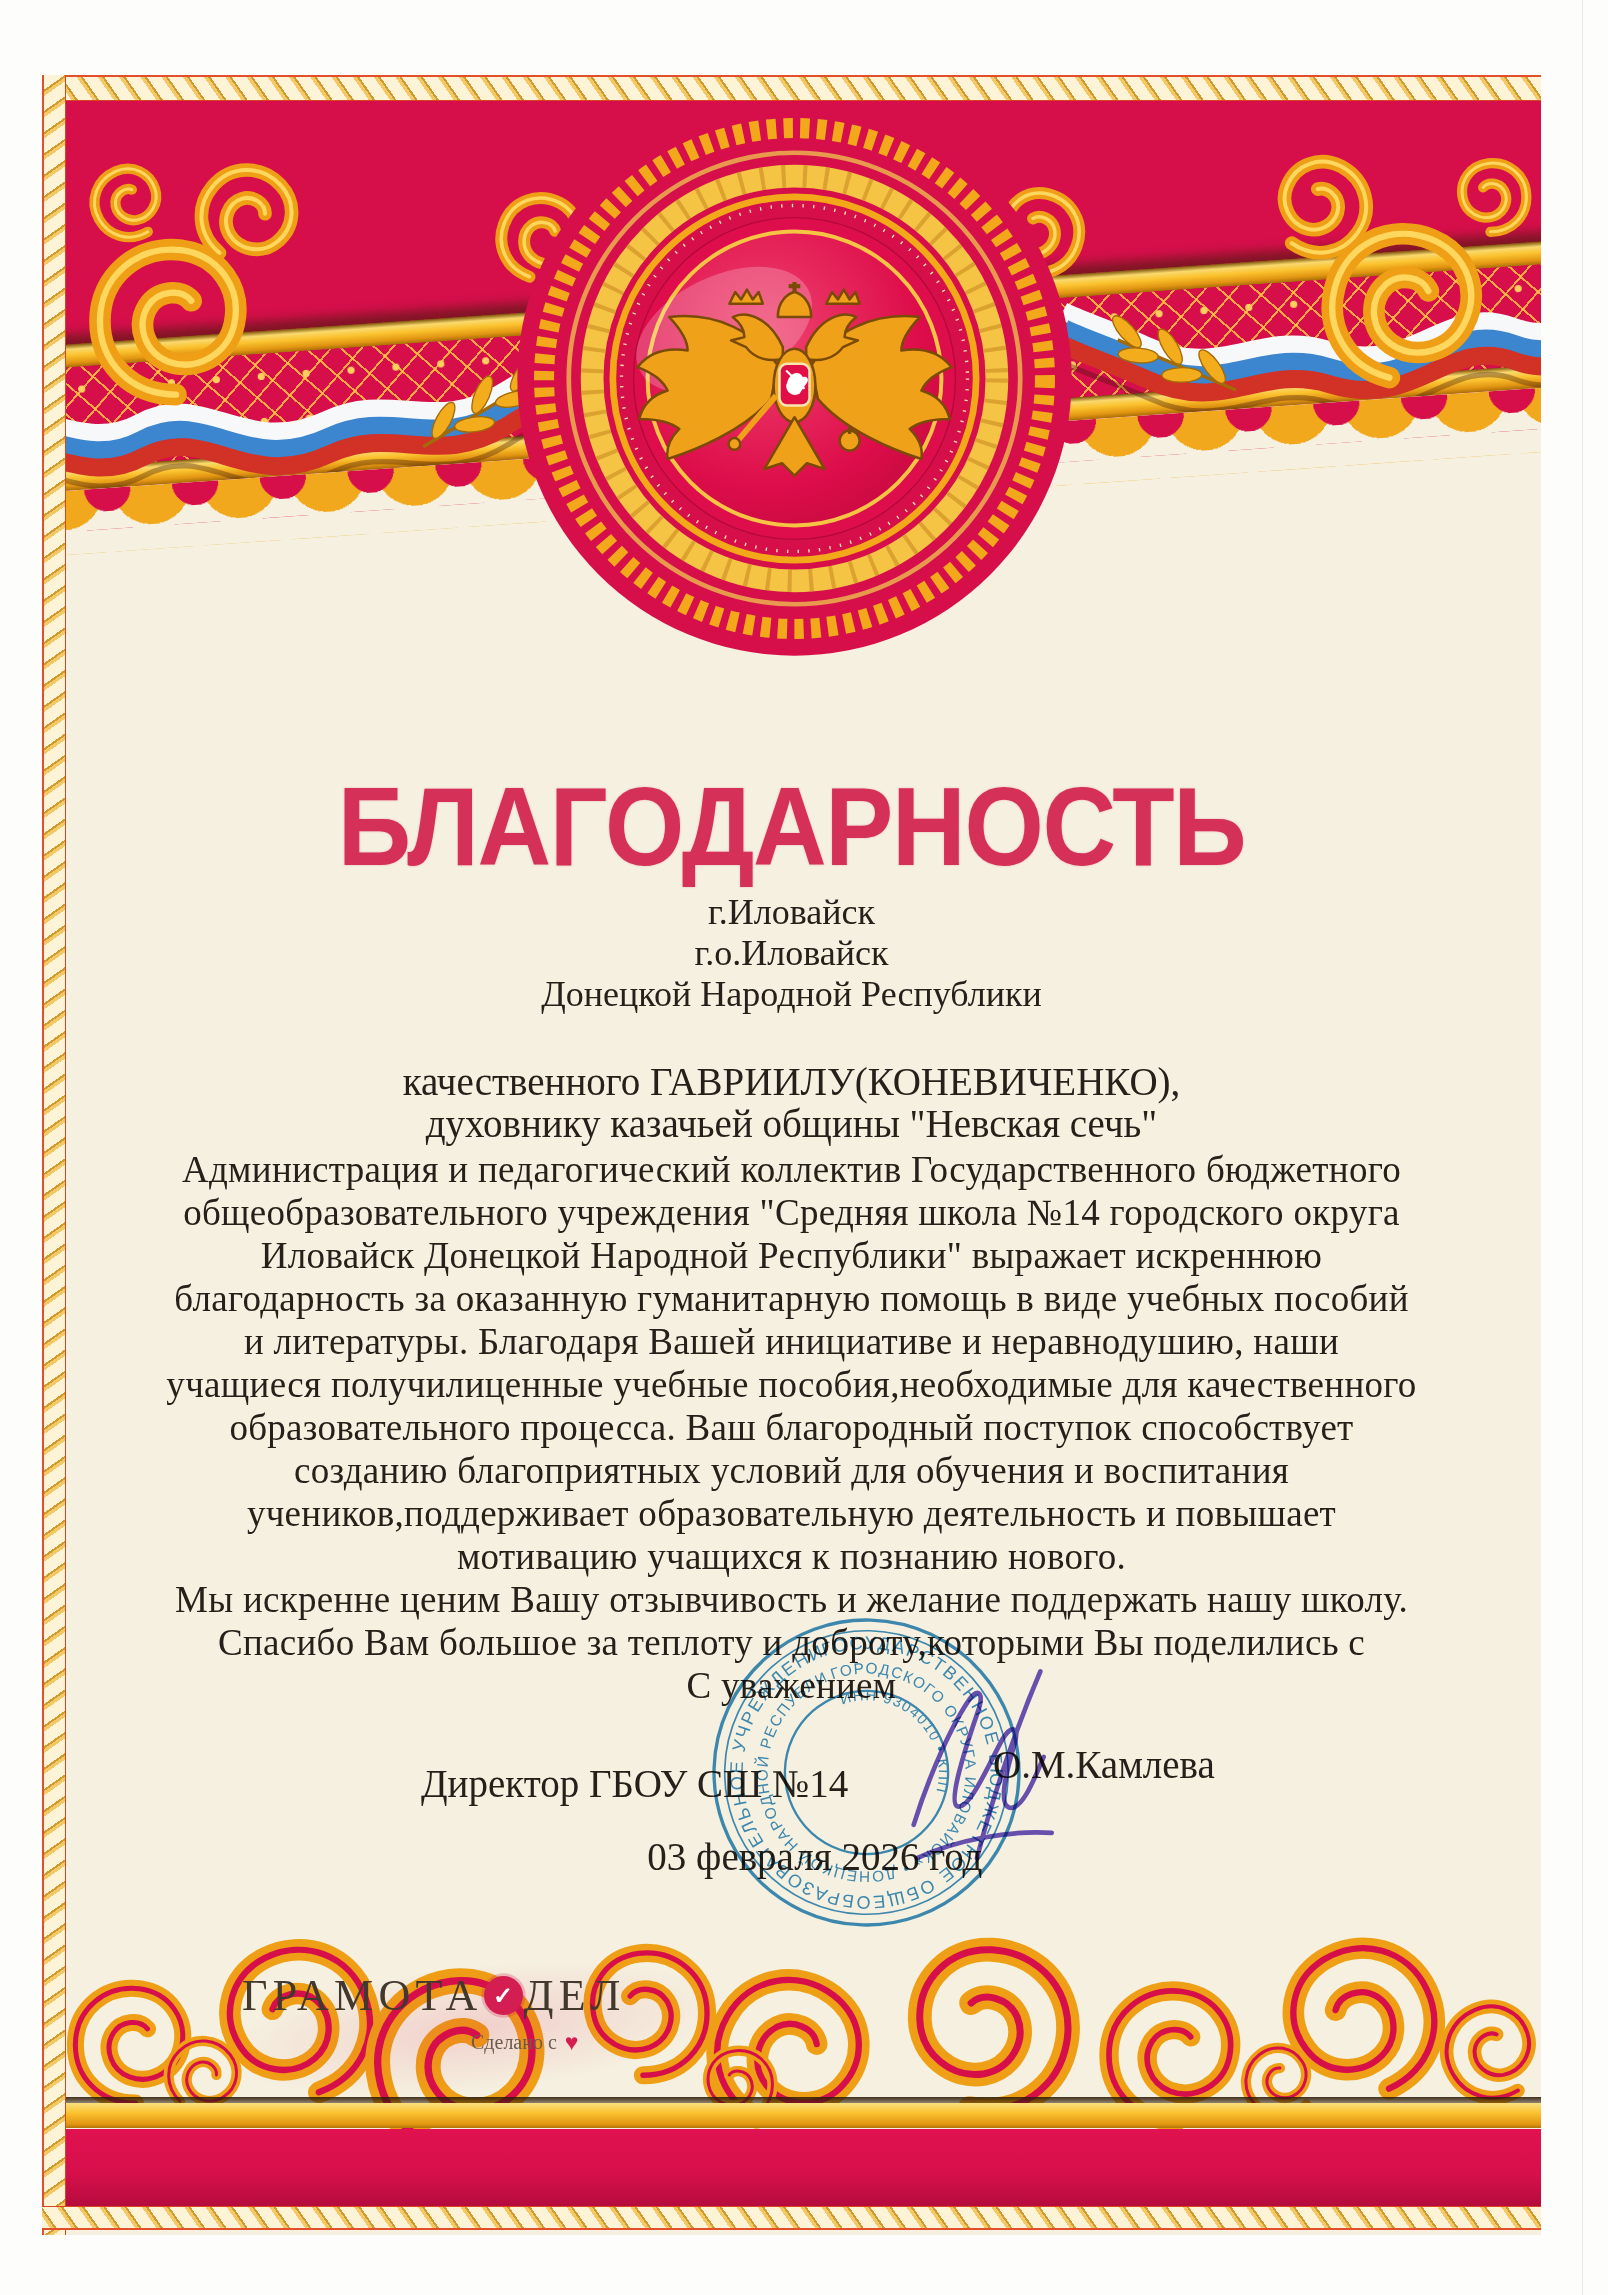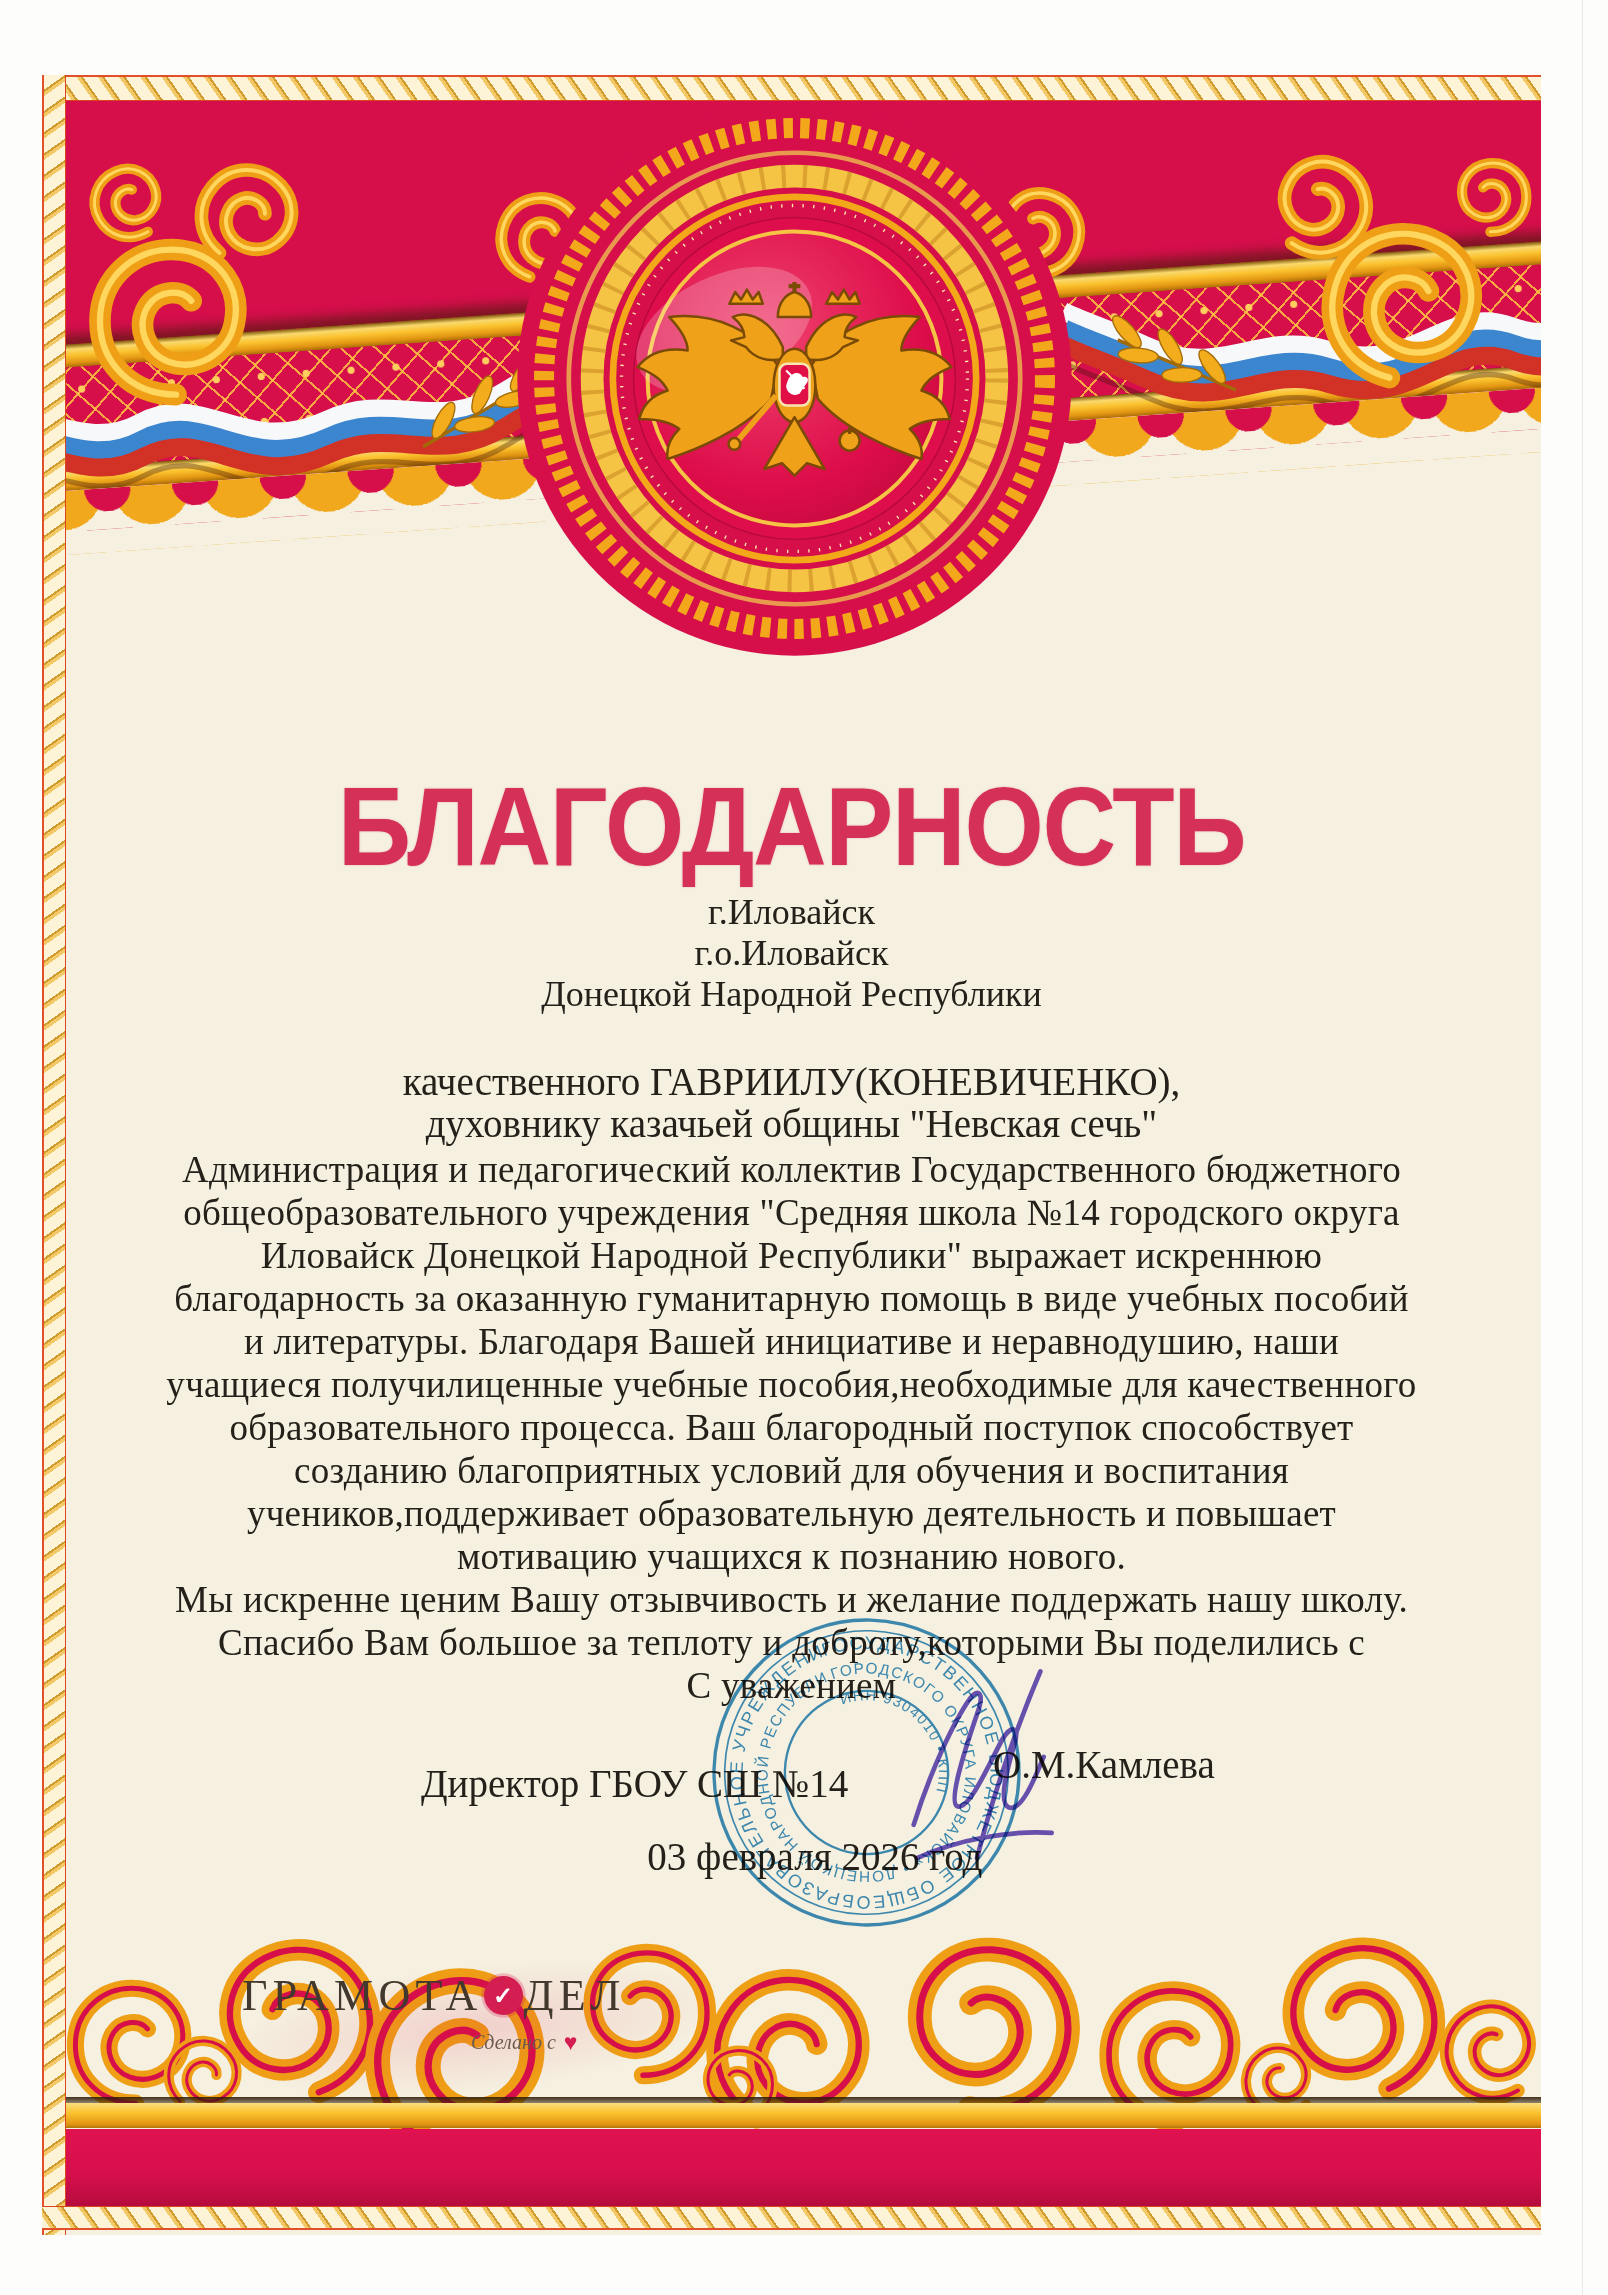--- a/index.html
+++ b/index.html
@@ -47,21 +47,21 @@
   .stamp{position:absolute;left:664px;top:1537px;width:321px;height:321px;z-index:30;
          mix-blend-mode:multiply;opacity:.92;transform:rotate(-20deg);}
   .autograph{position:absolute;left:835px;top:1583px;width:200px;height:227px;z-index:31;mix-blend-mode:multiply;}
   
   .logo-row{position:absolute;left:200px;top:1895px;display:flex;align-items:center;gap:1px;z-index:22;}
   .logo-word{font-family:"Liberation Serif",serif;font-size:44px;letter-spacing:5.3px;color:#42382e;}
   .logo-badge{width:39px;height:39px;border-radius:50%;background:#d41d50;color:#fff;display:flex;
               align-items:center;justify-content:center;font-size:24px;font-weight:bold;
               font-family:"Liberation Sans",sans-serif;box-shadow:0 0 0 2.7px rgba(212,29,80,.25);}
   .logo-tag{position:absolute;left:429px;top:1956px;font-size:20px;color:#6a5c4c;z-index:22;
-            display:flex;gap:8px;align-items:center;font-style:italic;}
+            display:flex;gap:8px;align-items:center;}
   .logo-heart{color:#d41d50;font-size:23px;line-height:20px;}
   .smudge{position:absolute;left:180px;top:1890px;width:508px;height:127px;z-index:21;
           background:radial-gradient(ellipse at center,rgba(214,15,75,.14),rgba(214,15,75,0) 70%);
           transform:rotate(-6deg);}
   
   .bot-swirls{position:absolute;left:0;top:1837px;width:1499px;height:185px;z-index:5;}
   .bot-dark{position:absolute;left:0;top:2022px;width:100%;height:6.7px;z-index:6;
             background:linear-gradient(180deg,rgba(46,28,8,.9),rgba(46,28,8,.45));}
   .bot-gold{position:absolute;left:0;top:2028px;width:100%;height:25px;z-index:6;
             background:linear-gradient(180deg,#fadf7e 0%,#fbc22e 40%,#e29512 85%,#b07409 100%);}

